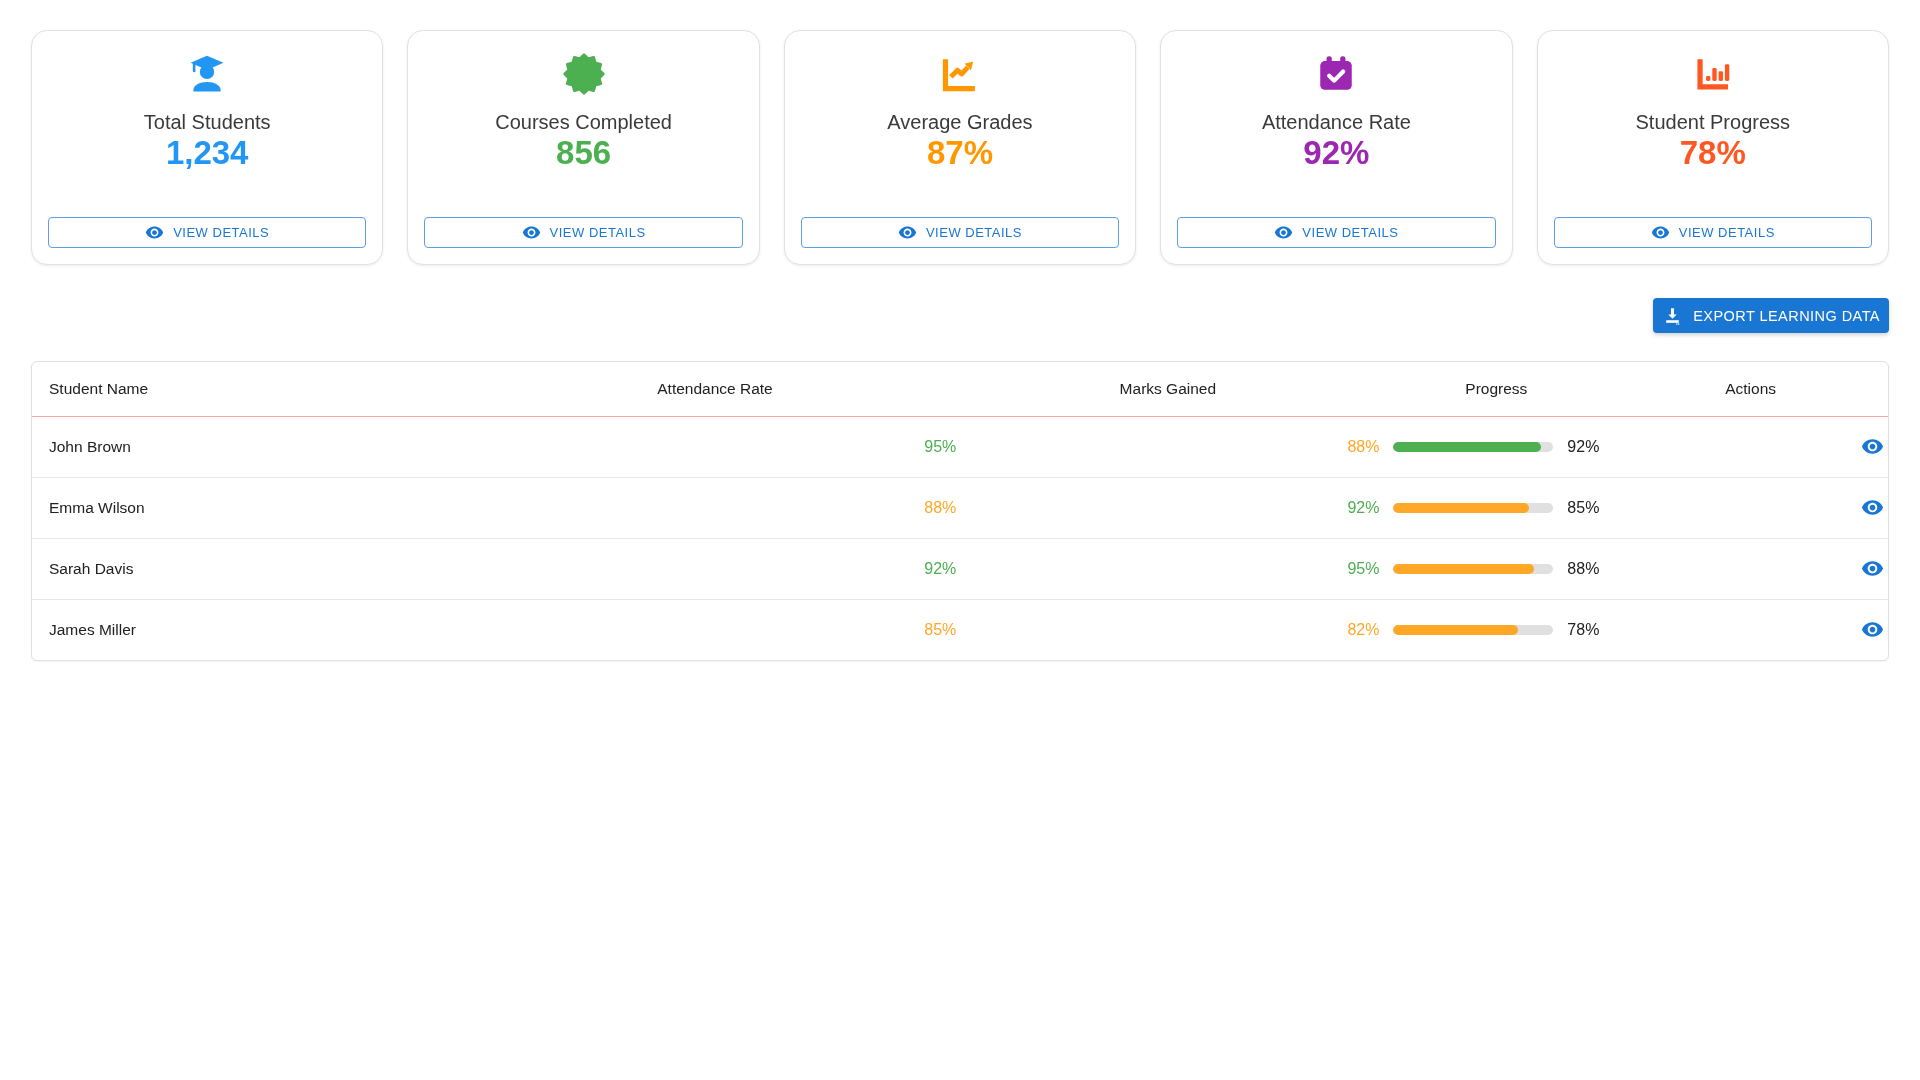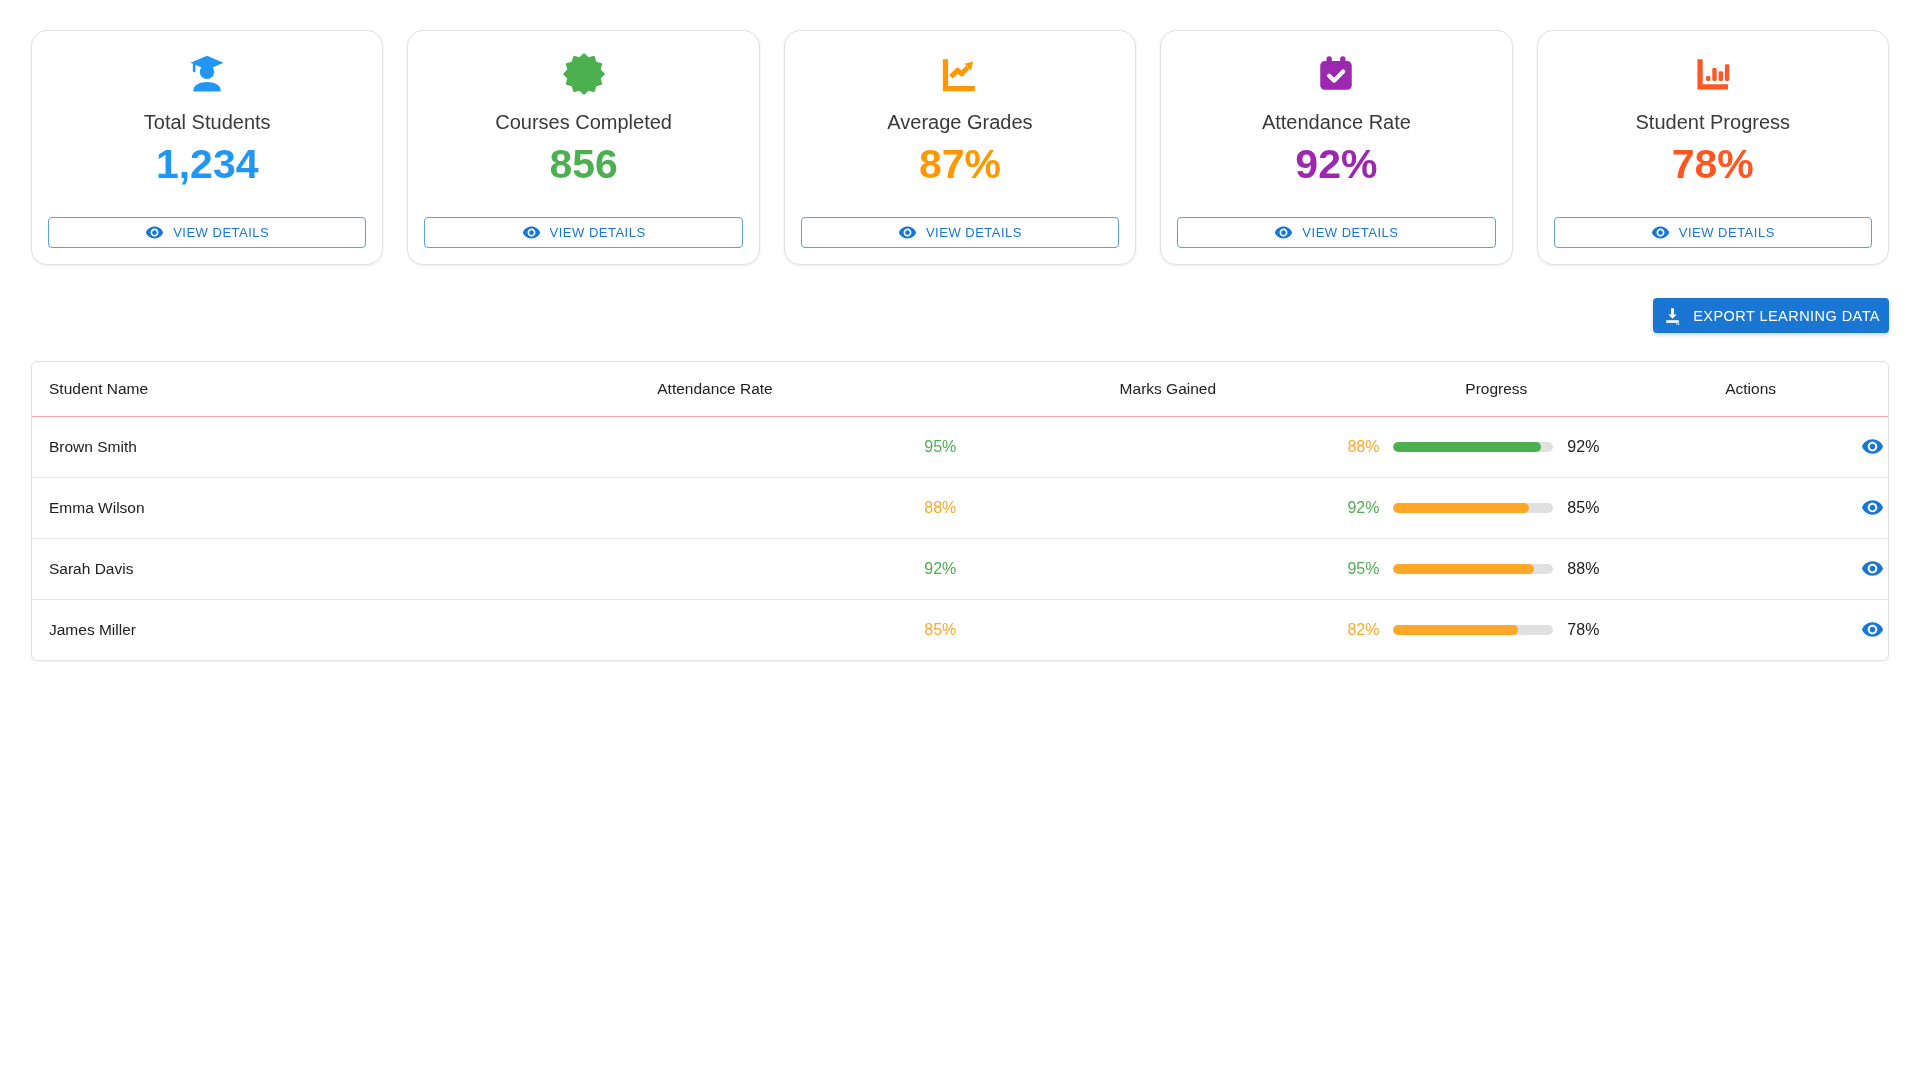--- a/index.html
+++ b/index.html
@@ -24,21 +24,21 @@
     text-align: center;
     padding: 22px 16px 16px;
     height: 235px;
     display: flex;
     flex-direction: column;
     align-items: center;
   }
   .card-icon { height: 42px; display: flex; align-items: center; justify-content: center; }
   .card-icon svg { display: block; }
   .card-title { font-size: 20px; color: #3a3a3a; margin-top: 15px; line-height: 24px; }
-  .card-value { font-size: 41px; font-weight: bold; margin-top: 11px; line-height: 38px; }
+  .card-value { font-size: 33px; font-weight: bold; line-height: 38px; }
   .card-btn {
     margin-top: auto;
     width: 100%;
     height: 31px;
     background: #fff;
     border: 1px solid #5e9fe0;
     border-radius: 4px;
     color: #1976d2;
     font-family: inherit;
     font-size: 13px;
@@ -255,21 +255,21 @@
         <tr>
           <th class="left">Student Name</th>
           <th>Attendance Rate</th>
           <th>Marks Gained</th>
           <th>Progress</th>
           <th>Actions</th>
         </tr>
       </thead>
       <tbody>
         <tr>
-          <td class="left">Brown Smith</td>
+          <td class="left">John Brown</td>
           <td class="pct" style="color: rgb(76, 175, 80);">95%</td>
           <td class="pct" style="color: rgb(255, 167, 38);">88%</td>
           <td>
               <div class="progress-cell">
             <div class="bar-track">
                   <div class="bar-fill" style="width: 92%; background: rgb(76, 175, 80);"></div>
                 </div>
             <span class="bar-label">92%</span>
           </div>
             </td>

